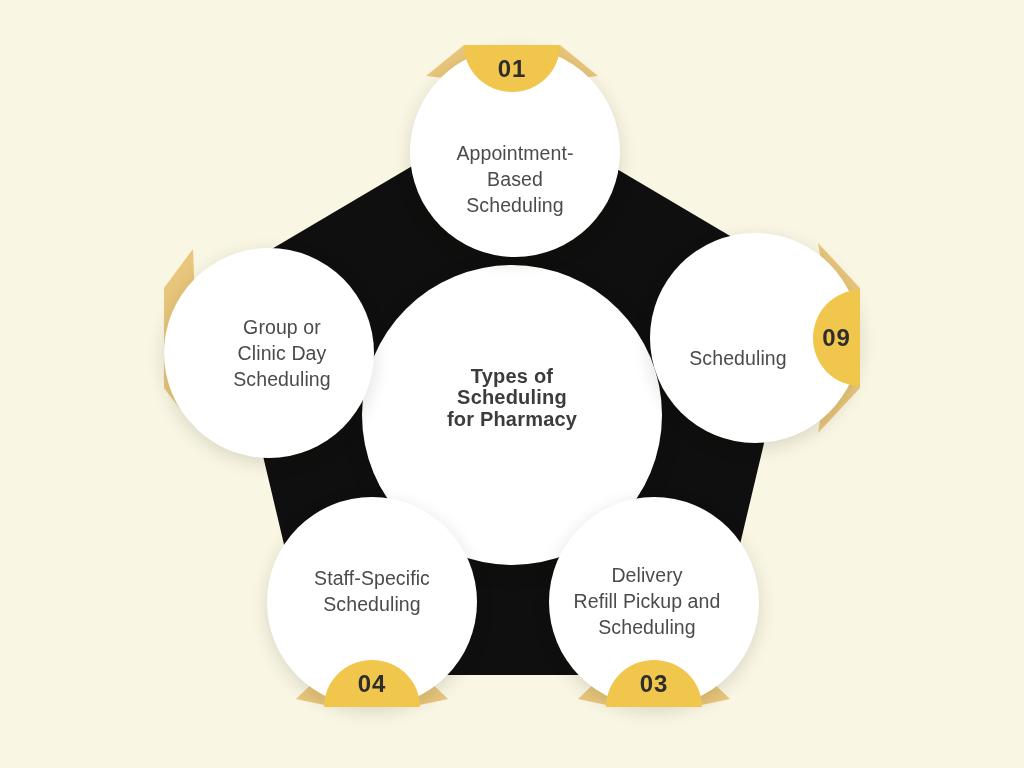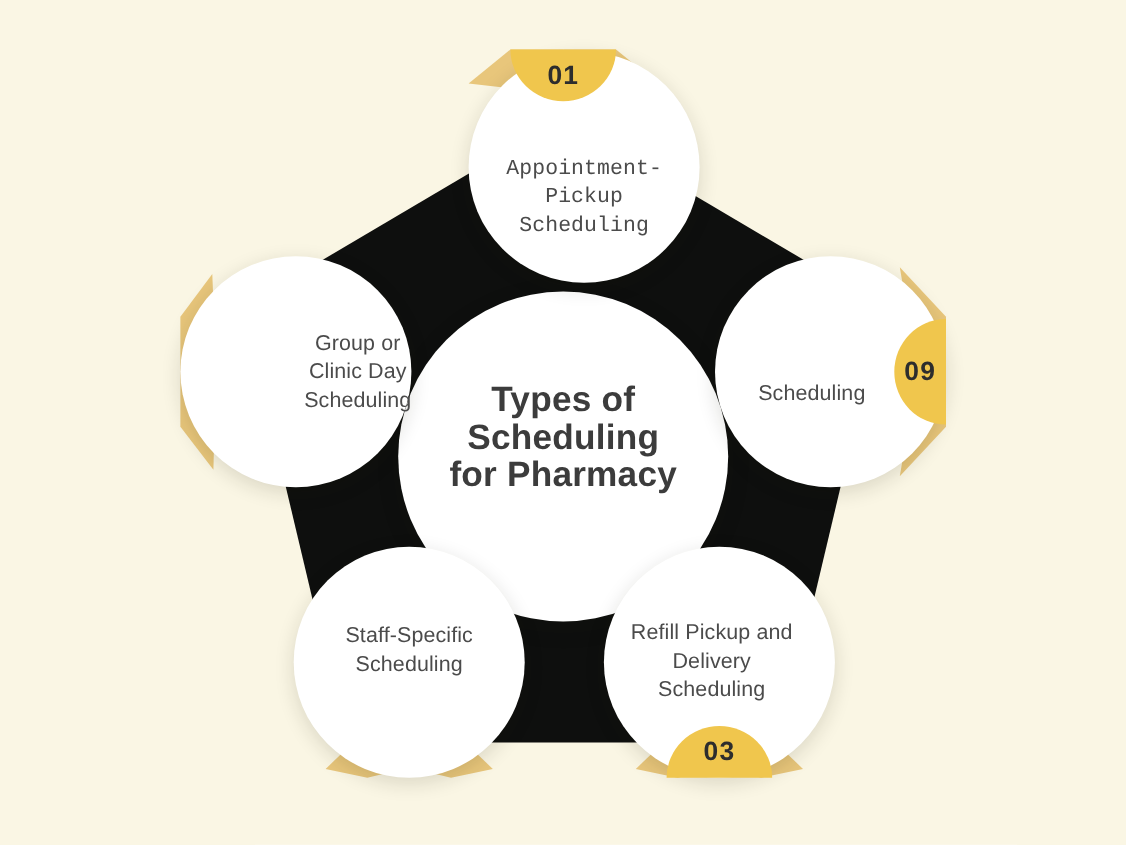--- a/index.html
+++ b/index.html
@@ -33,34 +33,34 @@
   }
   .center-circle{
     left:362px;top:265px;width:300px;height:300px;z-index:2;
     box-shadow:0 6px 22px rgba(30,25,5,0.10);
     padding-bottom:34px;
   }
   .sat{
     width:210px;height:210px;z-index:3;
     box-shadow:0 5px 18px rgba(30,25,5,0.14);
   }
-  .c1{left:426px;top:47px;padding-top:54px;font-family:Liberation Mono, monospace;}
+  .c1{left:410px;top:47px;padding-top:54px;}
   .c2{left:650px;top:233px;padding:40px 40px 0 6px;}
   .c3{left:549px;top:497px;padding:0 14px 2px 0;}
   .c4{left:267px;top:497px;padding-bottom:22px;}
-  .c5{left:164px;top:233px;padding-left:26px;justify-content:flex-end;}
+  .c5{left:164px;top:248px;padding-left:26px;}
 
   .label{
     font-size:19.5px;line-height:1.34;color:var(--label-text);
     letter-spacing:0.1px;
   }
   .label span{display:block;white-space:nowrap;}
 
   .title{
-    font-size:32px;font-weight:700;line-height:1.06;
+    font-size:20px;font-weight:700;line-height:1.06;
     color:var(--title-text);letter-spacing:0.2px;
   }
   .title span{display:block;white-space:nowrap;}
 
   .badge{
     position:absolute;z-index:4;background:var(--accent-yellow);
     display:flex;align-items:center;justify-content:center;text-align:center;
   }
   .num{
     font-size:24px;font-weight:700;color:var(--number-text);
@@ -129,33 +129,33 @@
     <div class="title">
       <span>Types of</span>
       <span>Scheduling</span>
       <span>for Pharmacy</span>
     </div>
   </div>
 
   <div class="circle sat c1">
     <div class="label">
       <span>Appointment-</span>
-      <span>Pickup</span>
+      <span>Based</span>
       <span>Scheduling</span>
     </div>
   </div>
   <div class="circle sat c2">
     <div class="label">
       <span>Scheduling</span>
     </div>
   </div>
   <div class="circle sat c3">
     <div class="label">
+      <span>Delivery</span>
       <span>Refill Pickup and</span>
-      <span>Delivery</span>
       <span>Scheduling</span>
     </div>
   </div>
   <div class="circle sat c4">
     <div class="label">
       <span>Staff-Specific</span>
       <span>Scheduling</span>
     </div>
   </div>
   <div class="circle sat c5">
@@ -168,15 +168,18 @@
 
   <div class="badge b1">
     <span class="num">01</span>
   </div>
   <div class="badge b2">
     <span class="num">09</span>
   </div>
   <div class="badge b3">
     <span class="num">03</span>
   </div>
+  <div class="badge b4">
+    <span class="num">04</span>
+  </div>
 
 
 </div>
 
 </body></html>

